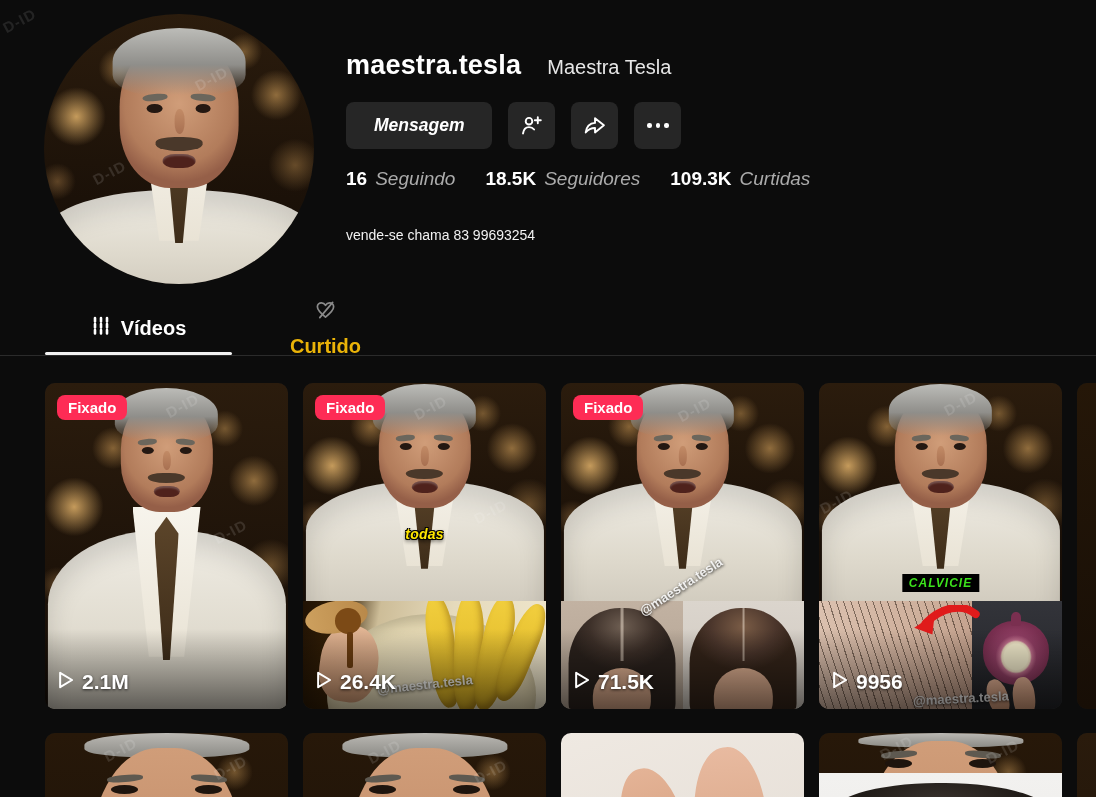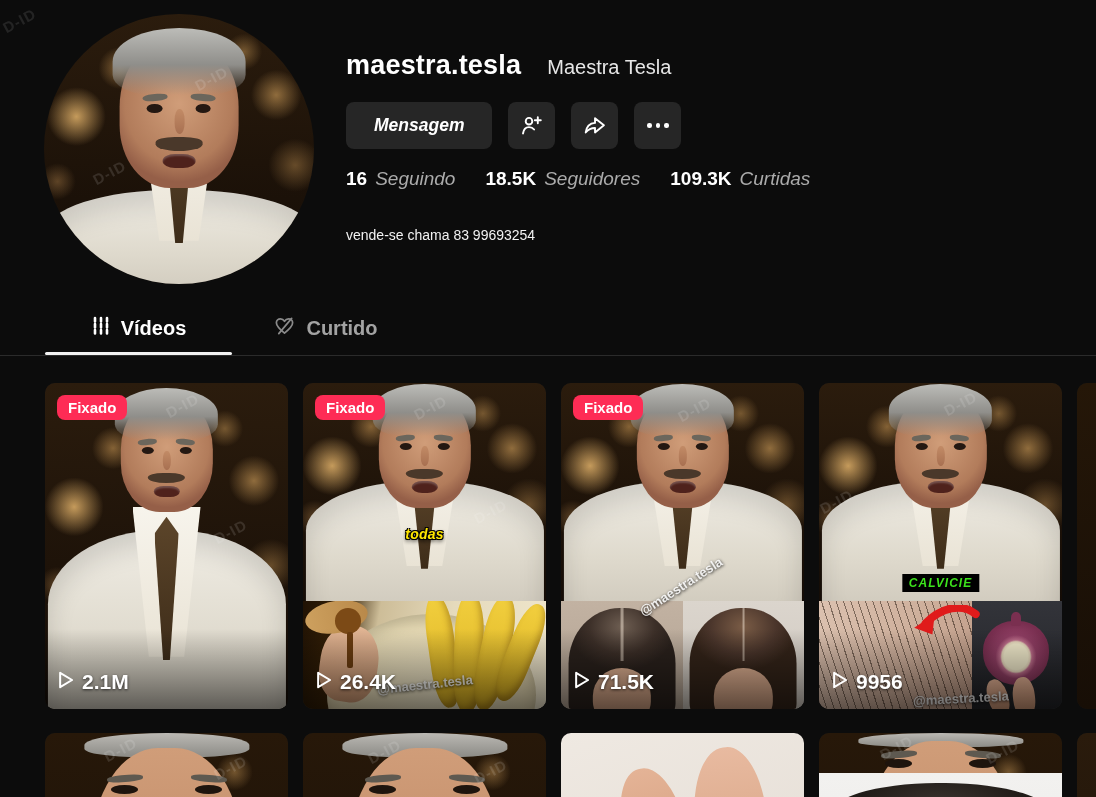--- a/index.html
+++ b/index.html
@@ -26,21 +26,21 @@
   .stat{display:flex;gap:8px;align-items:baseline;cursor:pointer;}
   .stat .num{font-weight:700;color:#fff;}
   .stat .lbl{color:#ababab;font-style:italic;}
   .bio{position:absolute;left:346px;top:211px;font-size:14px;color:#f2f2f2;margin-top:16px;}
 
   
   .tabs{position:absolute;left:0;top:305px;width:1096px;height:50px;border-bottom:1px solid rgba(255,255,255,.13);}
   .tab{position:absolute;top:0;height:46px;display:flex;align-items:center;justify-content:center;gap:10px;
        font-size:20px;font-weight:700;cursor:pointer;}
   .tab-videos{left:45px;width:187px;color:#fff;}
-  .tab-curtido{left:232px;width:187px;color:#a3a3a3;}
+  .tab-curtido{left:232px;width:187px;color:#eab308;flex-direction:column;}
   .tab-underline{position:absolute;left:45px;top:47px;width:187px;height:3px;background:#f1f1f1;border-radius:2px;}
 
   
   .card{position:absolute;width:243px;height:326px;border-radius:10px;overflow:hidden;background:#151515;cursor:pointer;}
   .c1{left:45px;top:383px;}  .c2{left:303px;top:383px;}  .c3{left:561px;top:383px;}
   .c4{left:819px;top:383px;} .c5{left:1077px;top:383px;}
   .r2{top:733px;}
   .grad{position:absolute;left:0;right:0;bottom:0;height:80px;
         background:linear-gradient(180deg,rgba(0,0,0,0),rgba(0,0,0,.55));pointer-events:none;}
   .badge{position:absolute;left:12px;top:12px;background:#fe2c55;color:#fff;font-size:15px;font-weight:700;

